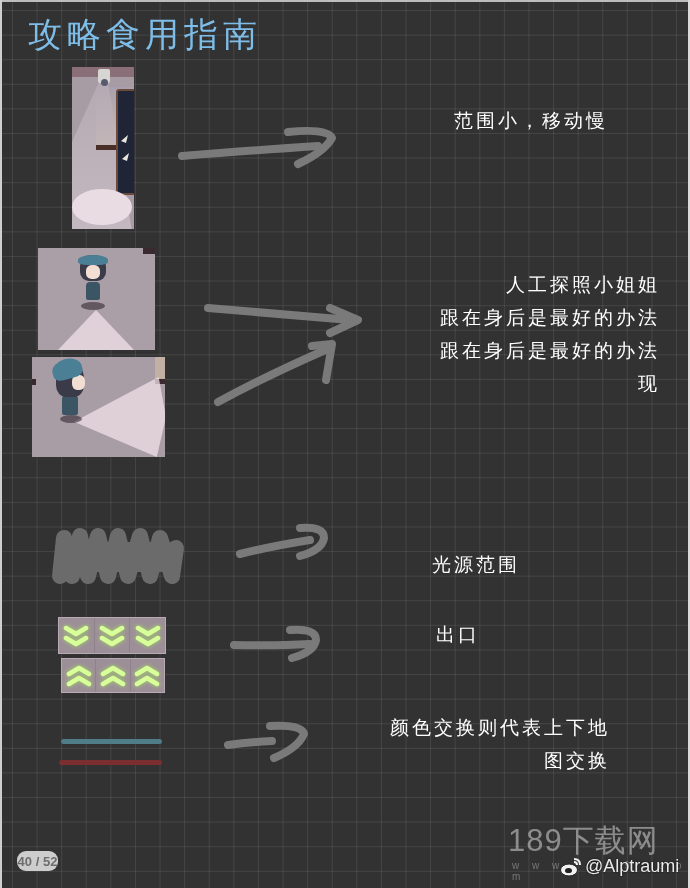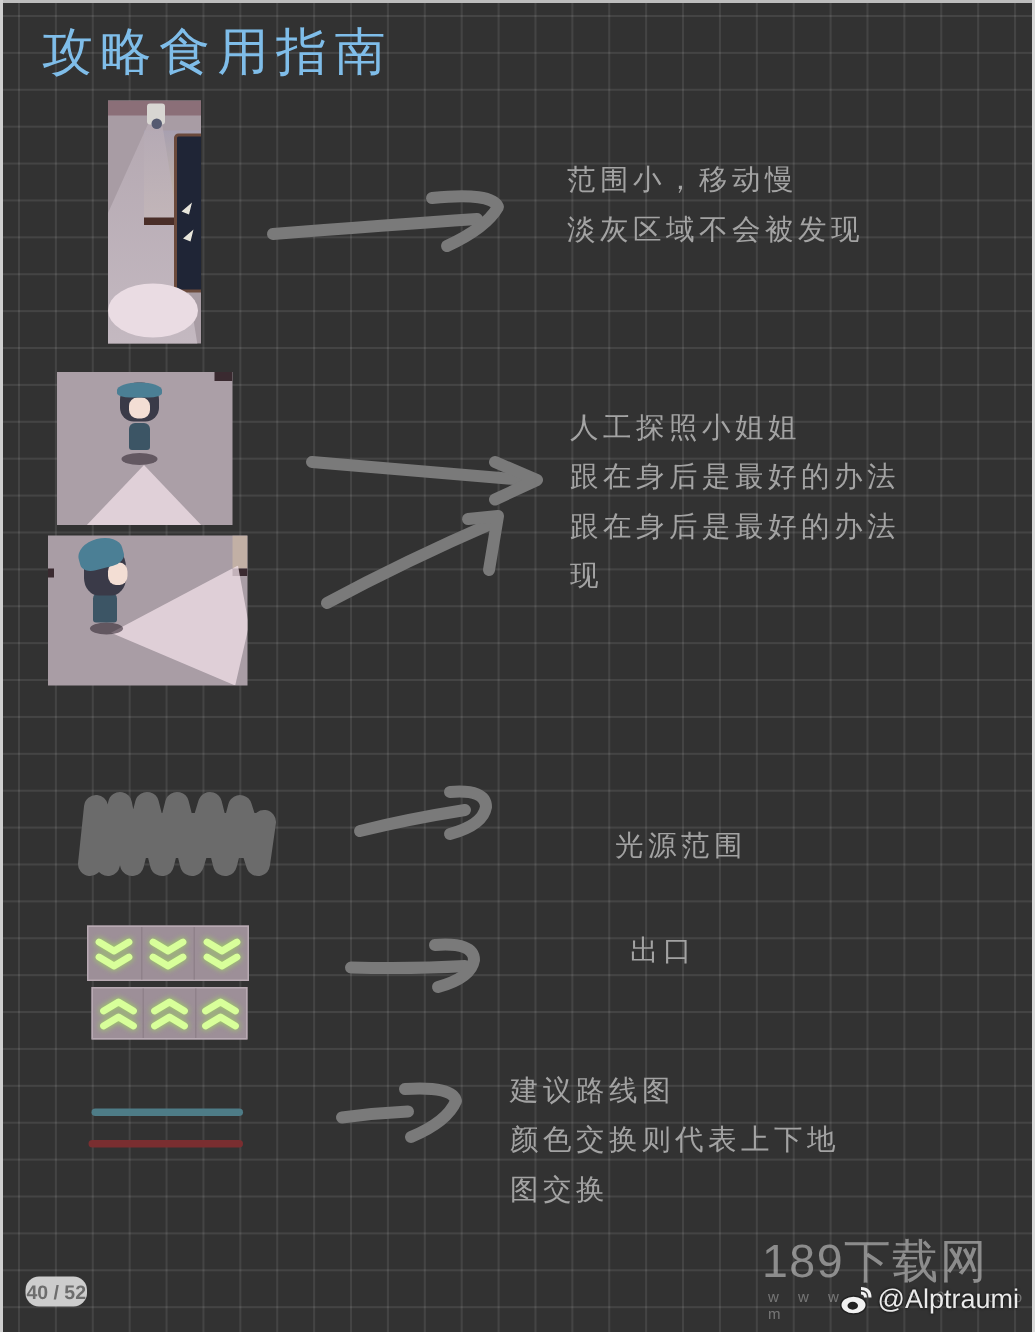--- a/index.html
+++ b/index.html
@@ -16,22 +16,22 @@
   .edge-left { position:absolute; left:0; top:0; width:2px; height:888px; background:#cfcfcf; }
   .edge-right { position:absolute; right:0; top:0; width:2px; height:888px; background:#d9d9d9; }
   .edge-top { position:absolute; left:0; top:0; width:690px; height:2px; background:#bdbdbd; }
 
   .title {
     position:absolute; left:28px; top:12px;
     font-size:34px; letter-spacing:5px; color:#7fbde9;
     font-family: "DejaVu Serif", serif;
   }
   .note {
-    position:absolute; color:#a3a3a3; font-size:19px; line-height:33px;
-    text-align:left; letter-spacing:3px; white-space:nowrap;
+    position:absolute; color:#ffffff; font-size:19px; line-height:33px;
+    text-align:right; letter-spacing:3px; white-space:nowrap;
     font-family: "DejaVu Serif", serif;
   }
   .note div { display:block; }
 
   .img-box { position:absolute; background:#a89ca4; overflow:hidden; }
   .arrow { position:absolute; overflow:visible; }
 
   
   .corr-wall { position:absolute; left:0; top:0; width:100%; height:10px; background:#8b6f78; }
   .corr-camera { position:absolute; left:26px; top:2px; width:12px; height:14px; background:#d8d6d2; border-radius:2px; }
@@ -106,21 +106,20 @@
   <div class="corr-light"></div>
 </div>
 
 <svg class="arrow" style="left:178px;top:124px" width="160" height="44">
   <path d="M4 32 Q80 26 140 22" stroke="#7a7a7a" stroke-width="8" fill="none" stroke-linecap="round"></path>
   <path d="M110 8 Q150 4 154 14 Q146 28 120 40" stroke="#7a7a7a" stroke-width="8" fill="none" stroke-linecap="round" stroke-linejoin="round"></path>
 </svg>
 
 <div class="note" style="left:378px;top:104px;width:230px;">
   <div>范围小，移动慢</div>
-  <div>淡灰区域不会被发现</div>
 </div>
 
 <div class="img-box" style="left:38px;top:248px;width:117px;height:102px;background:#ab9fa7;">
   <div style="position:absolute;right:0;top:0;width:12px;height:6px;background:#3a2a30;"></div>
   <div class="cone" style="left:18px;top:62px;width:80px;height:42px;clip-path:polygon(50% 0,100% 100%,0 100%);"></div>
   <div class="char" style="left:40px;top:4px;width:30px;height:60px;">
     <div class="char-shadow" style="left:3px;top:50px;width:24px;height:8px;"></div>
     <div class="char-body" style="left:8px;top:30px;width:14px;height:18px;"></div>
     <div class="char-hair" style="left:2px;top:3px;width:26px;height:26px;"></div>
     <div class="char-face" style="left:8px;top:13px;width:14px;height:14px;"></div>
@@ -216,21 +215,20 @@
 
 <div class="route-line" style="left:61px;top:739px;width:101px;background:#4e7c87;"></div>
 <div class="route-line" style="left:59px;top:760px;width:103px;background:#7a2e30;"></div>
 
 <svg class="arrow" style="left:220px;top:720px" width="100" height="44">
   <path d="M8 25 Q30 22 52 21" stroke="#7a7a7a" stroke-width="8" fill="none" stroke-linecap="round"></path>
   <path d="M50 6 Q82 4 84 14 Q78 28 54 38" stroke="#7a7a7a" stroke-width="8" fill="none" stroke-linecap="round" stroke-linejoin="round"></path>
 </svg>
 
 <div class="note" style="left:340px;top:711px;width:270px;">
-  <div>建议路线图</div>
   <div>颜色交换则代表上下地</div>
   <div>图交换</div>
 </div>
 
 <div class="page-badge">40 / 52</div>
 
 <div class="wm-big">189下载网</div>
 <div class="wm-www">w w w . 1 8 9 . c o m</div>
 <div class="wm-weibo">
   <svg class="weibo-icon" viewBox="0 0 22 20">

